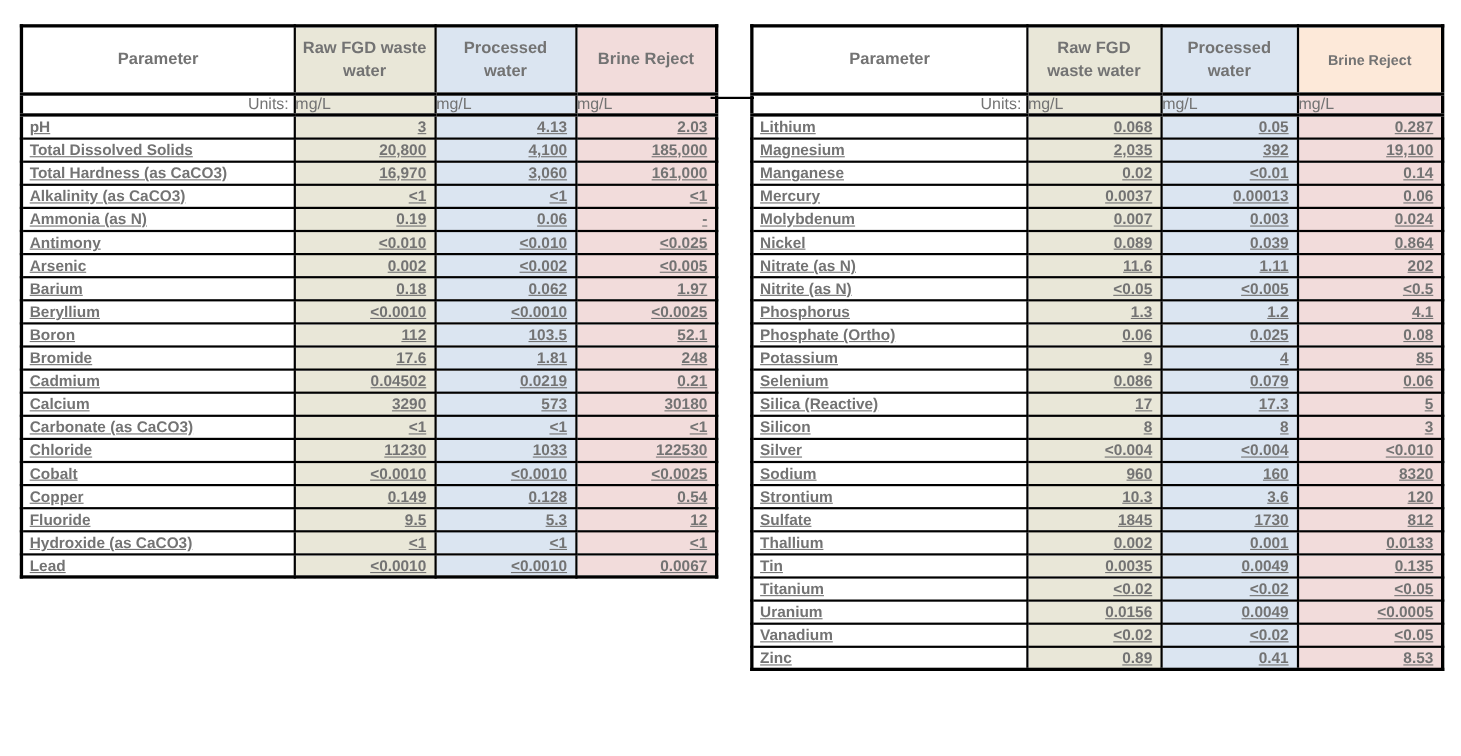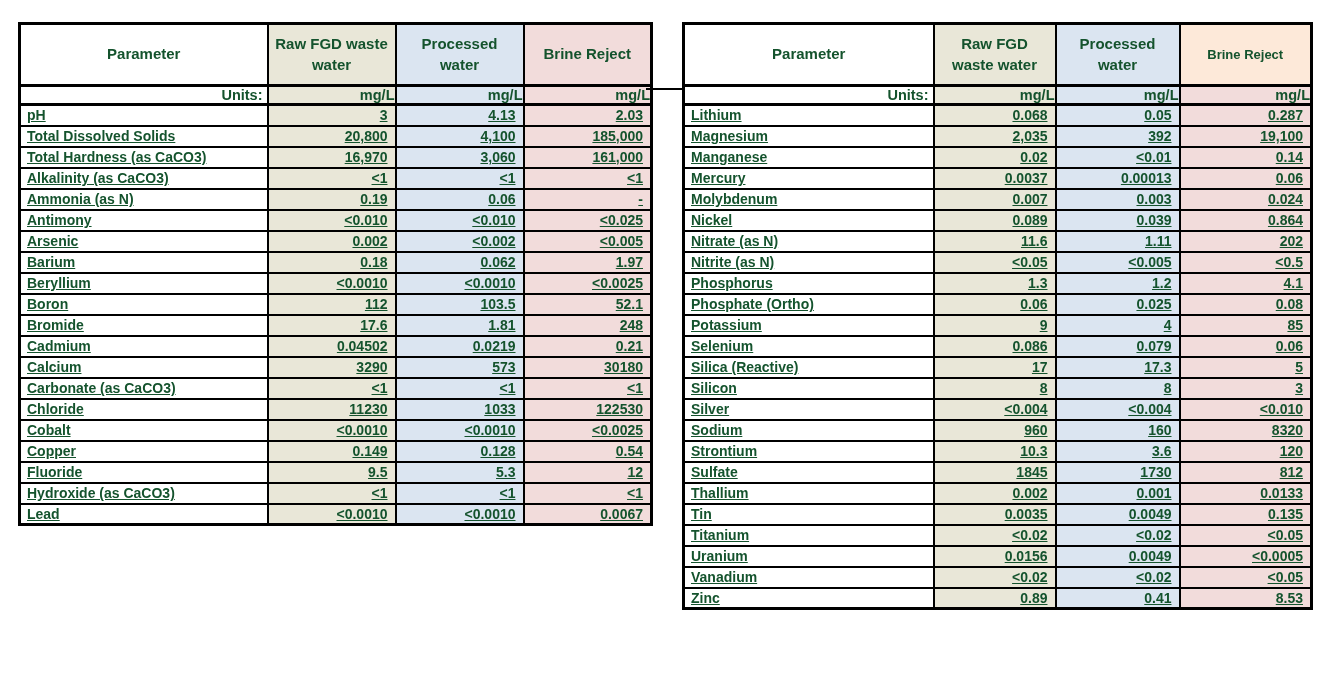--- a/index.html
+++ b/index.html
@@ -16,21 +16,21 @@
     overflow: hidden;
   }
   .table-mount { position: absolute; top: 22px; }
   #mount-0 { left: 18px; }
   #mount-1 { left: 682px; }
 
   .wq-table {
     border-collapse: collapse;
     table-layout: fixed;
     border: 3px solid #000;
-    color: #14532d;
+    color: #737373;
   }
   .t0 { width: 632px; }
   .t1 { width: 628px; }
   .t0 .col-param { width: 248px; }
   .t0 .col-raw   { width: 128px; }
   .t0 .col-proc  { width: 128px; }
   .t0 .col-brine { width: 128px; }
   .t1 .col-param { width: 250px; }
   .t1 .col-raw   { width: 122px; }
   .t1 .col-proc  { width: 124px; }
@@ -57,26 +57,26 @@
   th.param-h { background: #ffffff; }
 
   .raw-c  { background: var(--raw-bg); }
   .proc-c { background: var(--proc-bg); }
   .brine-c { background: var(--brine-bg); }
   .t1 th.brine-h { background: var(--brine-hdr-right-bg); font-size: 13px; }
 
   tr.units-row { height: 19px; }
   tr.units-row td {
     font-size: 14.5px;
-    font-weight: bold;
+    font-weight: normal;
     border-bottom: 3px solid #000;
     vertical-align: middle;
   }
   td.units-label { text-align: right; padding-right: 4px; background: #ffffff; }
-  td.unit-cell { text-align: right; }
+  td.unit-cell { text-align: left; }
 
   tbody tr.data-row { height: 21px; text-decoration: underline; }
   tbody tr.data-row td {
     font-size: 14px;
     font-weight: bold;
     vertical-align: middle;
   }
   td.param { text-align: left; padding-left: 6px; background: #ffffff; }
   td.val { text-align: right; padding-right: 7px; }
 

